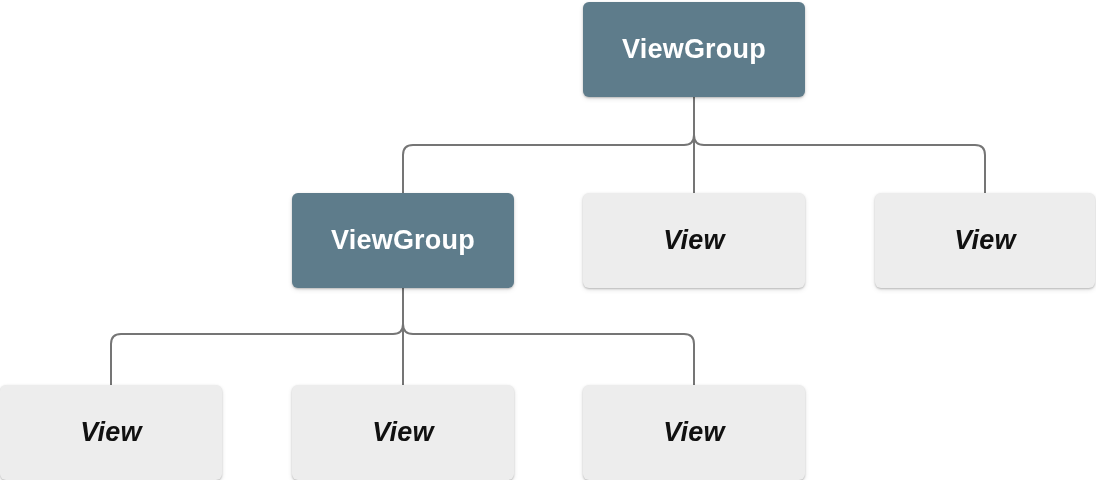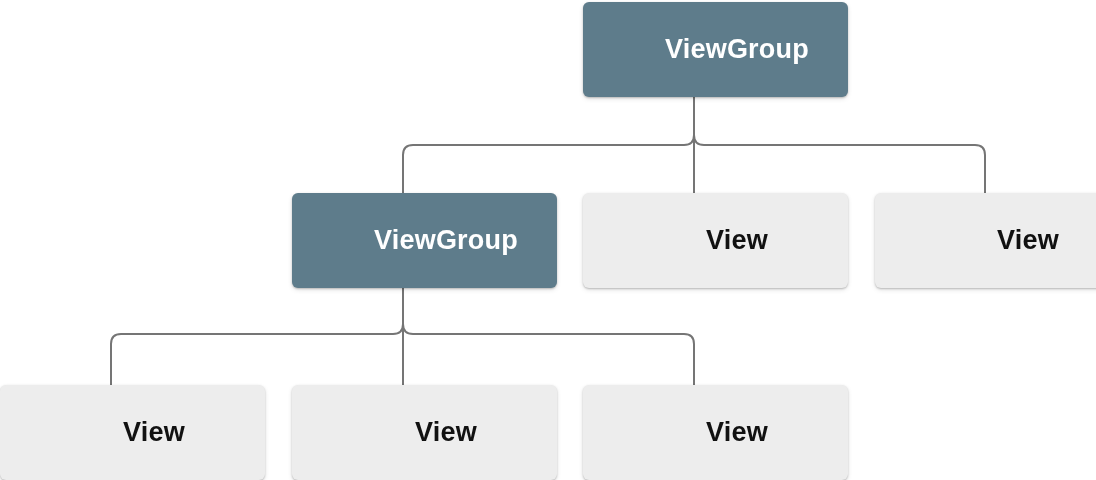--- a/index.html
+++ b/index.html
@@ -31,29 +31,29 @@
   .node {
     position: absolute;
     z-index: 2;
     width: 222px;
     height: 95px;
     border-radius: 6px;
     display: flex;
     align-items: center;
     justify-content: center;
     box-shadow: 0 1px 2px rgba(0,0,0,0.22), 0 2px 5px rgba(0,0,0,0.10);
-    padding-left: 43px;
   }
   .node--viewgroup {
     background: var(--viewgroup-fill, #5E7C8B);
     color: var(--viewgroup-text, #ffffff);
   }
   .node--view {
     background: var(--view-fill, #EDEDED);
     color: var(--view-text, #111111);
+    font-style: italic;
   }
   .node-label {
     font-size: 27px;
     font-weight: 700;
     letter-spacing: 0.2px;
     white-space: nowrap;
   }
   
   .pos-root        { left: 583px; top: 2px;   }
   .pos-mid-left    { left: 292px; top: 193px; }

